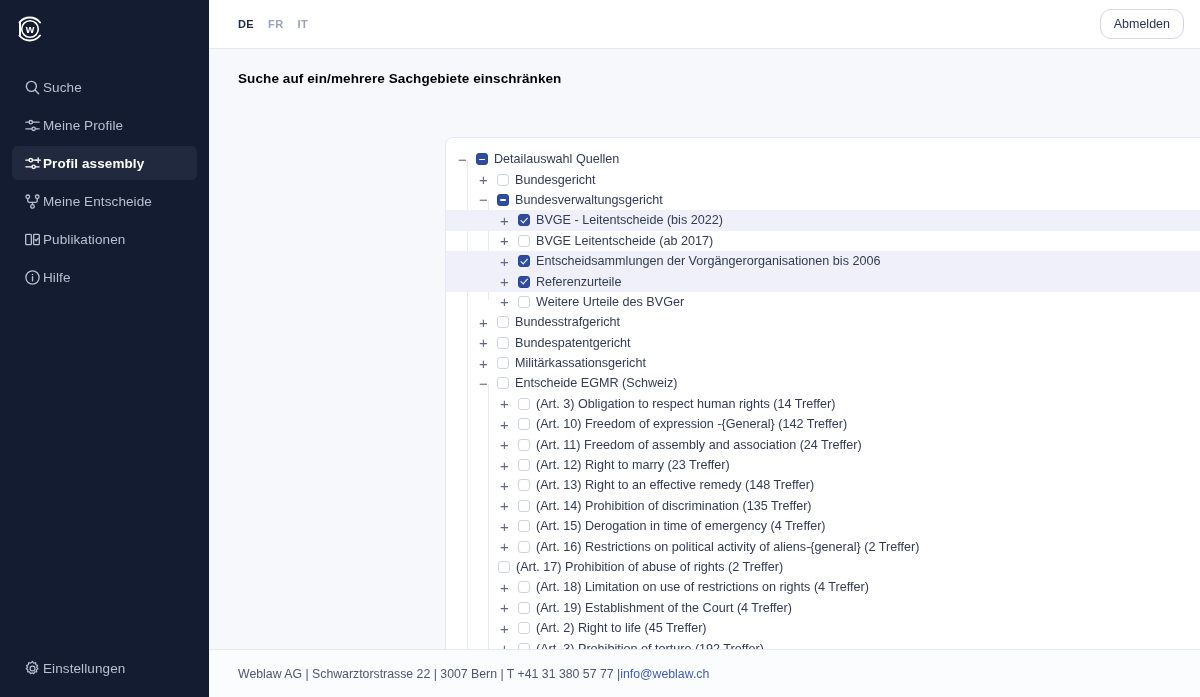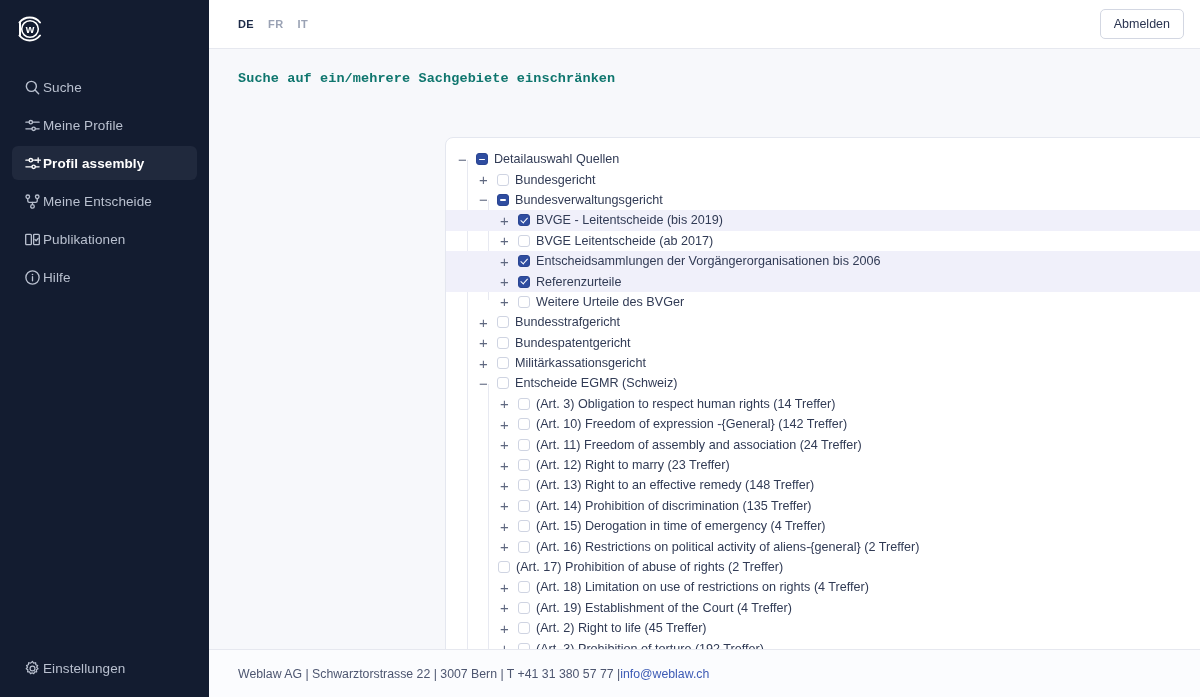--- a/index.html
+++ b/index.html
@@ -39,27 +39,27 @@
   .topbar {
     height: 49px; background: #ffffff; border-bottom: 1px solid #e6e8ef;
     display: flex; align-items: center; padding: 0 16px 0 29px;
     flex: 0 0 49px;
   }
   .langs { display: flex; gap: 14px; align-items: flex-end; }
   .lang { font-size: 11px; font-weight: bold; color: #9aa2b4; cursor: pointer; letter-spacing: .4px; }
   .lang.active { color: #1c2a47; }
   .spacer { flex: 1 1 auto; }
   .logout-btn {
-    border: 1px solid #d3d7e2; background: #fff; border-radius: 5px;
+    border: 1px solid #d3d7e2; background: #fff; border-radius: 11px;
     padding: 7px 13px; font-size: 12.5px; color: #2a3450; cursor: pointer;
     font-family: "Liberation Sans", sans-serif;
   }
 
   .content { flex: 1 1 auto; overflow: hidden; padding: 0 24px 0 29px; position: relative; }
-  .page-title { font-size: 13.5px; color: #0f766e; margin: 22px 0 12px 0; letter-spacing: .1px; font-family: Liberation Mono, monospace; }
+  .page-title { font-size: 13.5px; color: #000000; margin: 22px 0 12px 0; letter-spacing: .1px; }
 
   .card {
     position: absolute; left: 236px; top: 88px;
     width: 941px; height: 562px;
     border: 1px solid #e4e7ef; border-top-left-radius: 8px; border-top-right-radius: 8px;
     background: #ffffff; overflow: hidden;
   }
   .card-inner { padding: 11px 0 0 0; position: relative; }
 
   
@@ -238,21 +238,21 @@
               <span class="lbl">Bundesgericht</span>
             </div>
             <div class="trow lv1">
               <span class="exp">−</span>
               <span class="cb indet"></span>
               <span class="lbl">Bundesverwaltungsgericht</span>
             </div>
             <div class="trow lv2 hl">
               <span class="exp">+</span>
               <span class="cb checked"></span>
-              <span class="lbl">BVGE - Leitentscheide (bis 2019)</span>
+              <span class="lbl">BVGE - Leitentscheide (bis 2022)</span>
             </div>
             <div class="trow lv2">
               <span class="exp">+</span>
               <span class="cb"></span>
               <span class="lbl">BVGE Leitentscheide (ab 2017)</span>
             </div>
             <div class="trow lv2 hl">
               <span class="exp">+</span>
               <span class="cb checked"></span>
               <span class="lbl">Entscheidsammlungen der Vorgängerorganisationen bis 2006</span>

